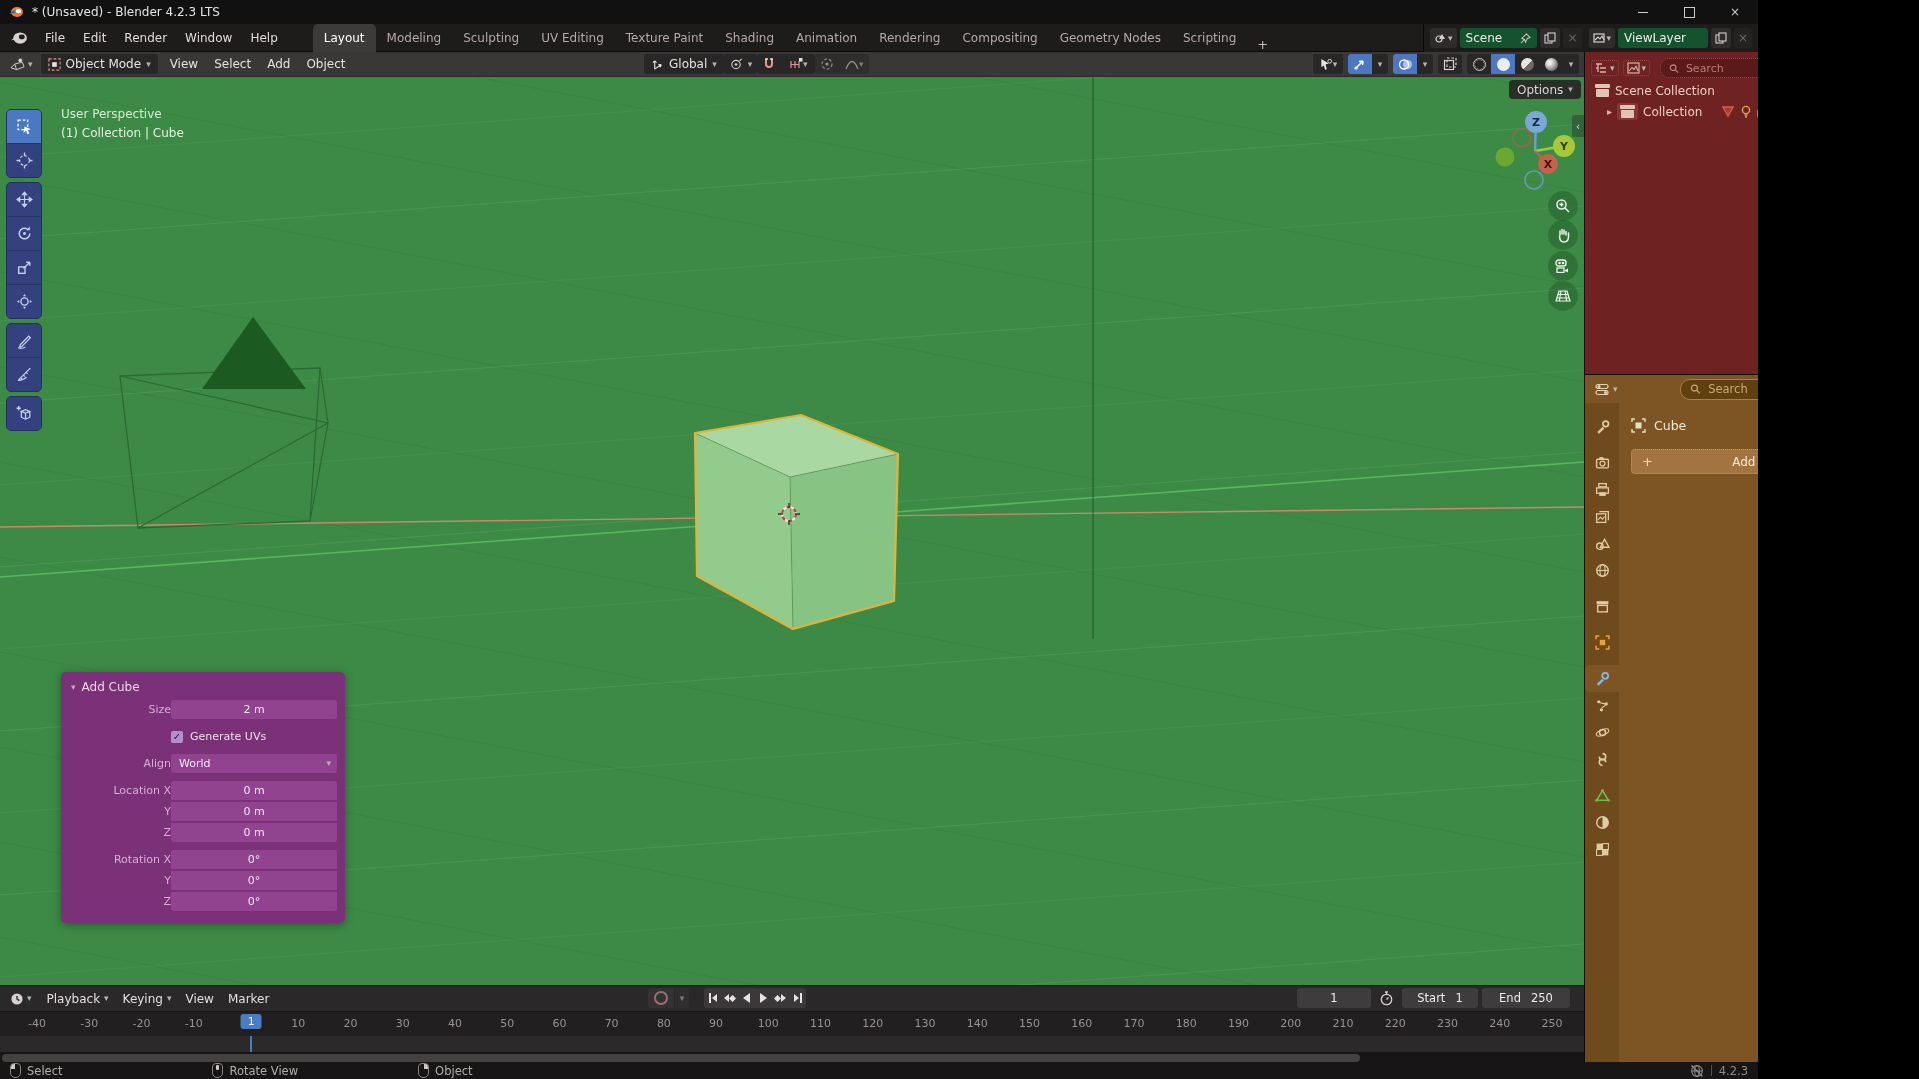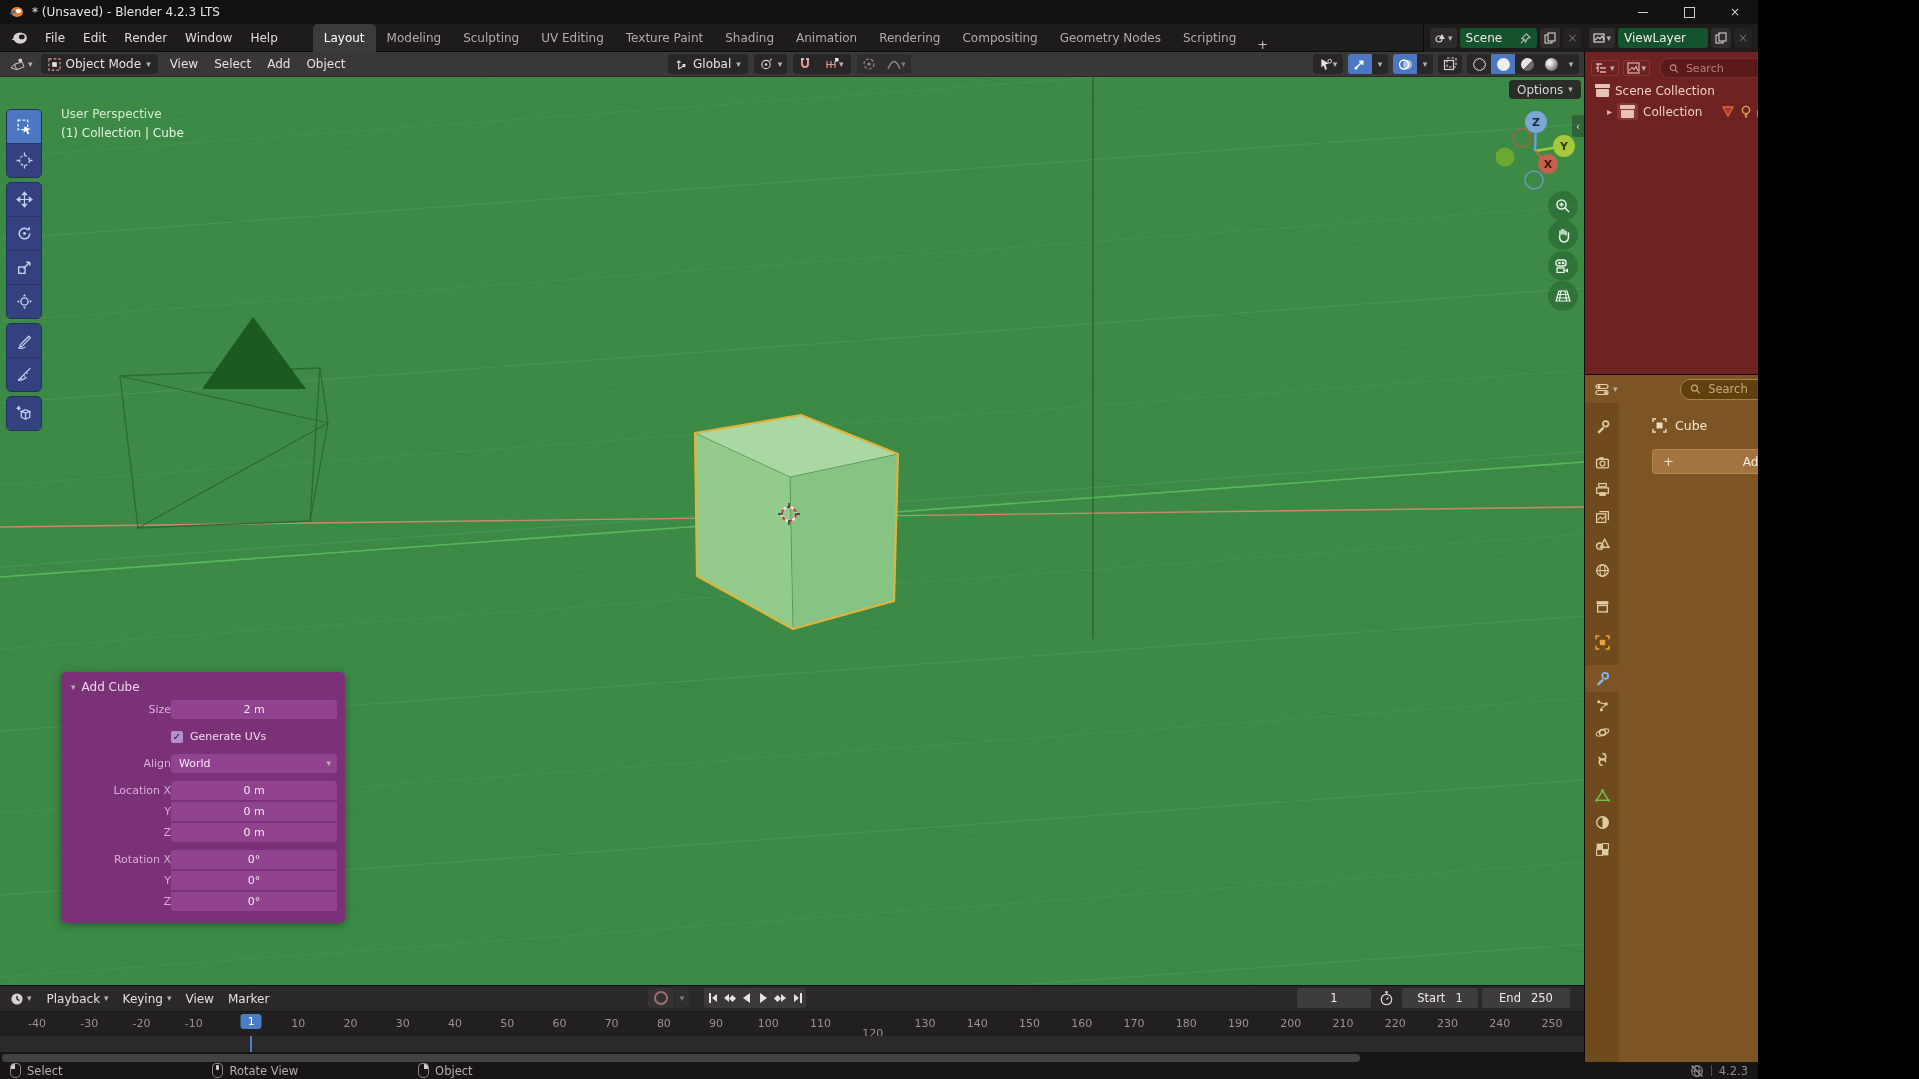--- a/index.html
+++ b/index.html
@@ -38,21 +38,21 @@
   #main{position:absolute;left:0;top:52px;width:1919px;height:1010px;display:flex;}
   #left-col{width:1584px;height:1010px;position:relative;}
   #right-col{width:335px;height:1010px;border-left:1px solid #0c0b0b;box-sizing:border-box;display:flex;flex-direction:column;}
 
   
   #vp-header{position:relative;height:25px;background:#3a3737;display:flex;align-items:center;
              padding:0 6px;box-sizing:border-box;gap:4px;border-bottom:1px solid #2a2828;}
   .hdr-btn{height:20px;display:flex;align-items:center;gap:3px;padding:0 4px;border-radius:3px;color:#ddd6d6;}
   .pill{background:#282626;border-radius:3px;height:20px;display:flex;align-items:center;gap:5px;padding:0 7px;color:#e8e2e2;}
   .vp-menu{padding:0 8px;color:#e6e0e0;}
-  #vph-center{position:absolute;left:668px;top:2px;display:flex;align-items:center;gap:6px;}
+  #vph-center{position:absolute;left:644px;top:2px;display:flex;align-items:center;}
   #vph-right{position:absolute;right:5px;top:2px;display:flex;align-items:center;gap:5px;}
   .tglgrp{display:flex;background:#282626;border-radius:3px;overflow:hidden;height:20px;align-items:center;}
   .tgl{width:24px;height:20px;display:flex;align-items:center;justify-content:center;}
   .tgl.on{background:#4c78c2;}
   .shadeball{width:13px;height:13px;border-radius:50%;}
   .sb-wire{border:1.2px solid #cfc8c8;box-sizing:border-box;background:
            radial-gradient(circle at 50% 50%, transparent 55%, rgba(207,200,200,.5) 56%, transparent 70%);}
   .sb-solid{background:#efecec;}
   .sb-mat{background:linear-gradient(135deg,#e8e4e4 50%,#6e6868 50%);}
   .sb-rend{background:radial-gradient(circle at 35% 35%,#efecec 15%,#7a7474 70%);}
@@ -116,21 +116,21 @@
 
   
   #properties{flex:1;background:#7d5423;position:relative;display:flex;flex-direction:column;border-top:1px solid #0c0b0b;}
   #prop-header{height:28px;display:flex;align-items:center;padding:0 6px;gap:6px;}
   #prop-search{flex:1;max-width:200px;margin-left:52px;display:flex;align-items:center;gap:6px;background:#60400f;
                border:1px solid #a87f45;border-radius:10px;height:19px;padding:0 9px;}
   #prop-search input{background:transparent;border:none;outline:none;color:#e3cdaa;font-size:11.5px;width:100%;font-family:inherit;}
   #prop-search input::placeholder{color:#c9a977;}
   #prop-hdr-chev{margin-left:auto;background:#6e4a1d;border-radius:3px;width:22px;height:18px;
                  display:flex;align-items:center;justify-content:center;}
-  #prop-body{flex:1;display:flex;gap:21px;}
+  #prop-body{flex:1;display:flex;}
   #prop-tabs{width:34px;background:#6e4a1d;display:flex;flex-direction:column;align-items:center;padding-top:10px;}
   .ptab{width:34px;height:27px;display:flex;align-items:center;justify-content:center;color:#e0cba3;}
   .ptab.active{background:#7d5423;border-radius:4px 0 0 4px;color:#85b7e8;}
   .ptab-gap{height:9px;}
   #prop-content{flex:1;padding:10px 10px 0 12px;}
   #prop-breadcrumb{display:flex;align-items:center;gap:8px;height:24px;color:#f4e8d2;font-size:12.5px;}
   #prop-breadcrumb .pin{margin-left:auto;color:#dcc69f;}
   #add-modifier{margin-top:12px;height:23px;background:#a3743f;border:1px dotted #c89a5e;border-radius:4px;
                 display:flex;align-items:center;justify-content:center;color:#f7ecd8;font-size:12px;position:relative;}
   #add-modifier .plus{position:absolute;left:10px;font-size:13px;color:#f0e0c6;}
@@ -724,21 +724,21 @@
             <span class="ruler-label" style="left: 350.44px;">20</span>
             <span class="ruler-label" style="left: 402.68px;">30</span>
             <span class="ruler-label" style="left: 454.92px;">40</span>
             <span class="ruler-label" style="left: 507.16px;">50</span>
             <span class="ruler-label" style="left: 559.4px;">60</span>
             <span class="ruler-label" style="left: 611.64px;">70</span>
             <span class="ruler-label" style="left: 663.88px;">80</span>
             <span class="ruler-label" style="left: 716.12px;">90</span>
             <span class="ruler-label" style="left: 768.36px;">100</span>
             <span class="ruler-label" style="left: 820.6px;">110</span>
-            <span class="ruler-label" style="left: 872.84px; margin-top: 10px;">120</span>
+            <span class="ruler-label" style="left: 872.84px;">120</span>
             <span class="ruler-label" style="left: 925.08px;">130</span>
             <span class="ruler-label" style="left: 977.32px;">140</span>
             <span class="ruler-label" style="left: 1029.56px;">150</span>
             <span class="ruler-label" style="left: 1081.8px;">160</span>
             <span class="ruler-label" style="left: 1134.04px;">170</span>
             <span class="ruler-label" style="left: 1186.28px;">180</span>
             <span class="ruler-label" style="left: 1238.52px;">190</span>
             <span class="ruler-label" style="left: 1290.76px;">200</span>
             <span class="ruler-label" style="left: 1343px;">210</span>
             <span class="ruler-label" style="left: 1395.24px;">220</span>

